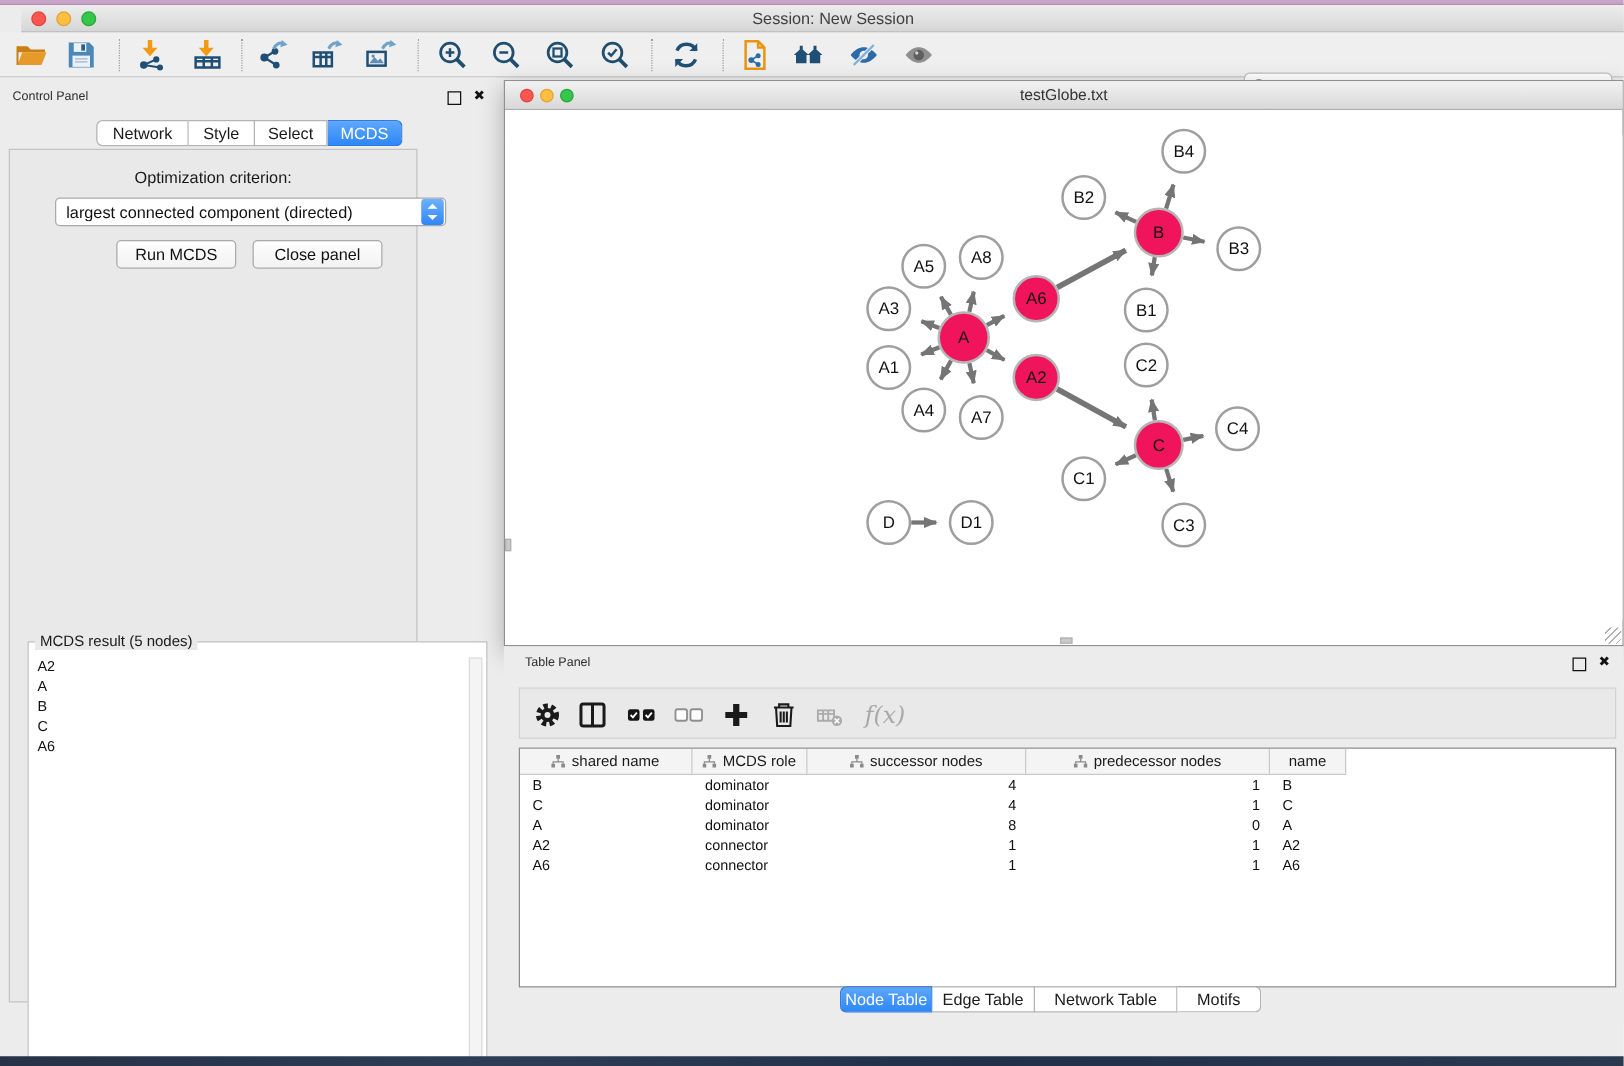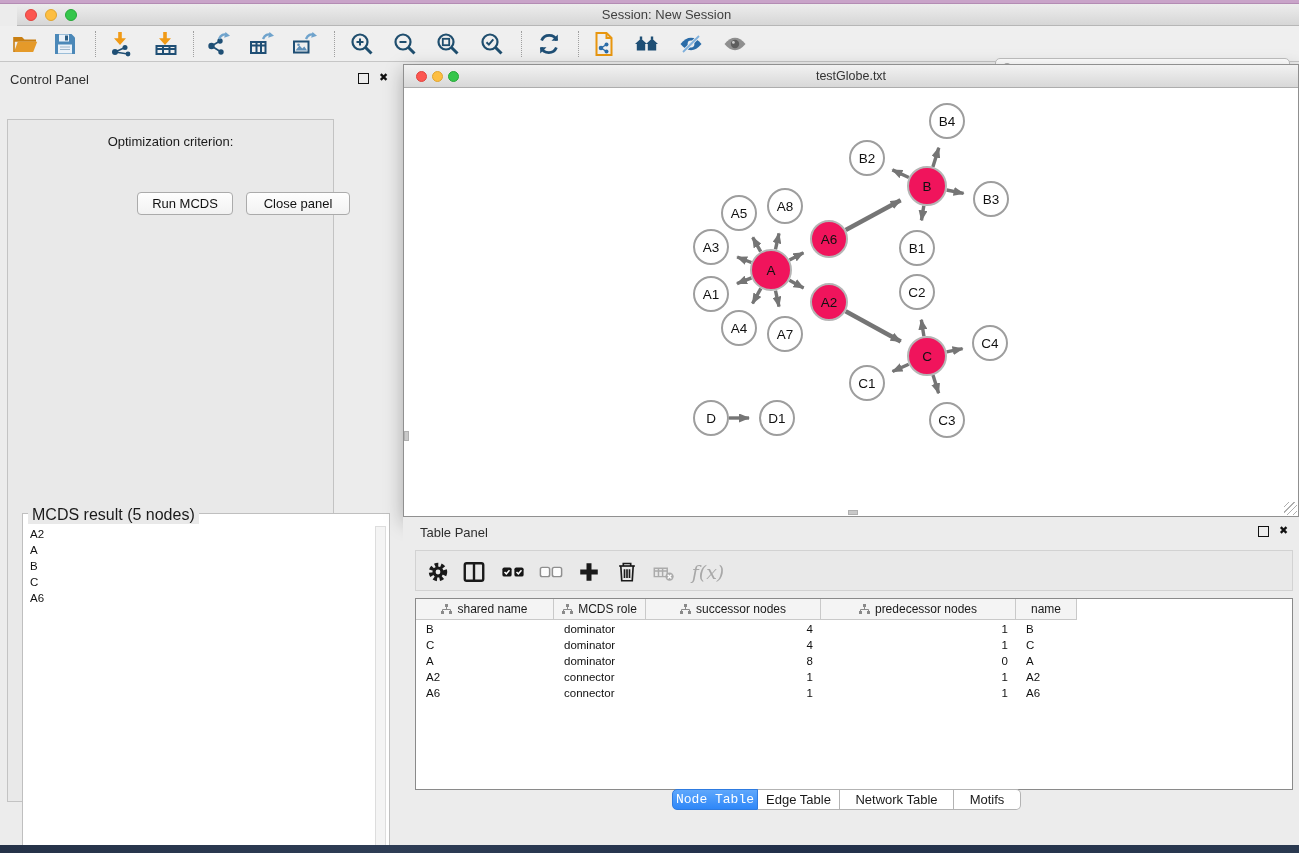--- a/index.html
+++ b/index.html
@@ -25,21 +25,21 @@
     background:#EFEFEF; border-bottom:1px solid #C6C6C6; }
   .tbtn { position:absolute; top:4px; width:30px; height:28px; display:flex; align-items:center; justify-content:center; }
   .tbtn svg { width:26px; height:26px; }
   .tsep { position:absolute; top:5px; height:26px; width:0; border-left:1px dotted #9F9F9F; }
   .searchbox { position:absolute; left:995px; top:32px; width:295px; height:23px; background:#fff;
     border:1px solid #BFBFBF; border-radius:5px; display:flex; align-items:center; padding-left:5px; }
   .searchbox input { border:none; outline:none; flex:1; height:18px; font-size:12px; background:transparent; }
 
   
   .cpanel { position:absolute; left:0; top:62px; width:397px; height:758px; background:#ECECEC; }
-  .panel-head-title { position:absolute; font-size:13px; color:#2E2E2E; }
+  .panel-head-title { position:absolute; font-size:10px; color:#2E2E2E; }
   .win-ctl { position:absolute; width:13px; height:13px; font-size:11px; line-height:13px; text-align:center; color:#111; }
   .float-box { border:1.5px solid #111; width:11px; height:11px; }
   .seg-group { position:absolute; display:flex; height:21px; }
   .seg { border:1px solid #B3B3B3; border-left:none; background:#fff; color:#1a1a1a;
     display:flex; align-items:center; justify-content:center; font-size:13px; }
   .seg:first-child { border-left:1px solid #B3B3B3; border-radius:5px 0 0 5px; }
   .seg:last-child { border-radius:0 5px 5px 0; }
   .seg.active { background:linear-gradient(#5EA7FC,#2E87F8); border-color:#2E7BE0; color:#fff; }
   .cp-content { position:absolute; left:7px; top:119px; width:327px; height:683px;
     background:#E9E9E9; border:1px solid #C3C3C3;padding-left:32px; }
@@ -47,25 +47,25 @@
   .dropdown { position:absolute; left:36px; top:38px; width:313px; height:23px; background:#fff;
     border:1px solid #A9A9A9; border-radius:4px; display:flex; align-items:center; }
   .dropdown .val { flex:1; padding-left:8px; font-size:13px; color:#111; white-space:nowrap; overflow:hidden; }
   .dd-step { width:18px; height:21px; border-radius:3px; margin-right:1px;
     background:linear-gradient(#6FB1FD,#2E86F8); position:relative; }
   .dd-step:before, .dd-step:after { content:""; position:absolute; left:5px; border-left:4px solid transparent; border-right:4px solid transparent; }
   .dd-step:before { top:4px; border-bottom:4px solid #fff; }
   .dd-step:after { bottom:4px; border-top:4px solid #fff; }
   .btn { position:absolute; height:23px; background:linear-gradient(#FEFEFE,#F2F2F2);
     border:1px solid #ABABAB; border-radius:4px; font-size:13px; color:#111;
-    display:flex; align-items:center; justify-content:center;margin-left:44px; }
+    display:flex; align-items:center; justify-content:center; }
   .result-box { position:absolute; left:14px; top:393px; width:368px; height:343px;
     background:#fff; border:1px solid #BFBFBF; }
   .result-legend { position:absolute; left:5px; top:-8px; background:#E9E9E9; padding:0 4px;
-    font-size:16px; color:#1a1a1a; }
+    font-size:12px; color:#1a1a1a; }
   .result-list { position:absolute; left:2px; top:12px; right:16px; bottom:2px; overflow:hidden; }
   .result-item { font-size:11.5px; line-height:16px; padding-left:5px; color:#111; }
   .result-scroll { position:absolute; right:3px; top:12px; bottom:3px; width:11px;
     background:#F4F4F4; border:1px solid #DDD; }
 
   
   .netwin { position:absolute; left:403px; top:64px; width:896px; height:453px; background:#fff;
     border:1px solid #909090; box-shadow:0 6px 18px rgba(0,0,0,.28); }
   .net-titlebar { position:absolute; left:0; top:0; width:100%; height:23px;
     background:linear-gradient(#F2F2F2,#D8D8D8); border-bottom:1px solid #ADADAD; }
@@ -264,23 +264,33 @@
     </div>
   </div>
 
   <div class="cpanel">
     <div class="panel-head-title" style="left:10px; top:10px">Control Panel</div>
     <div class="win-ctl" style="left:358px; top:11px">
         <div class="float-box"></div>
       </div>
     <div class="win-ctl" style="left:377px; top:9px; font-weight:bold">✖</div>
 
+    <div class="seg-group" style="left:77px; top:34px" id="control-tabs">
+        <div class="seg" style="width: 74px;">Network</div>
+        <div class="seg" style="width: 53px;">Style</div>
+        <div class="seg" style="width: 58px;">Select</div>
+        <div class="seg active" style="width: 60px;">MCDS</div>
+      </div>
 
     <div class="cp-content" style="top:57px">
       <div class="opt-label">Optimization criterion:</div>
+      <div class="dropdown">
+        <div class="val">largest connected component (directed)</div>
+        <div class="dd-step"></div>
+      </div>
       <div class="btn" style="left:85px; top:72px; width:96px">Run MCDS</div>
       <div class="btn" style="left:194px; top:72px; width:104px">Close panel</div>
 
       <div class="result-box">
         <div class="result-legend">MCDS result (5 nodes)</div>
         <div class="result-list" id="result-list">
             <div class="result-item">A2</div>
             <div class="result-item">A</div>
             <div class="result-item">B</div>
             <div class="result-item">C</div>
@@ -563,21 +573,21 @@
             <div class="td left" style="width: 138px;">A6</div>
             <div class="td left" style="width: 92px;">connector</div>
             <div class="td right" style="width: 175px;">1</div>
             <div class="td right" style="width: 195px;">1</div>
             <div class="td left" style="width: 61px;">A6</div>
           </div>
         </div>
     </div>
 
     <div class="seg-group" style="left:269px; top:272px" id="table-tabs">
-        <div class="seg active" style="width: 86px; font-family: Liberation Mono, monospace;">Node Table</div>
+        <div class="seg active" style="width: 74px;">Node Table</div>
         <div class="seg" style="width: 82px;">Edge Table</div>
         <div class="seg" style="width: 114px;">Network Table</div>
         <div class="seg" style="width: 67px;">Motifs</div>
       </div>
   </div>
 
 
   <div class="desktop-bottom"></div>
 </div>
 

